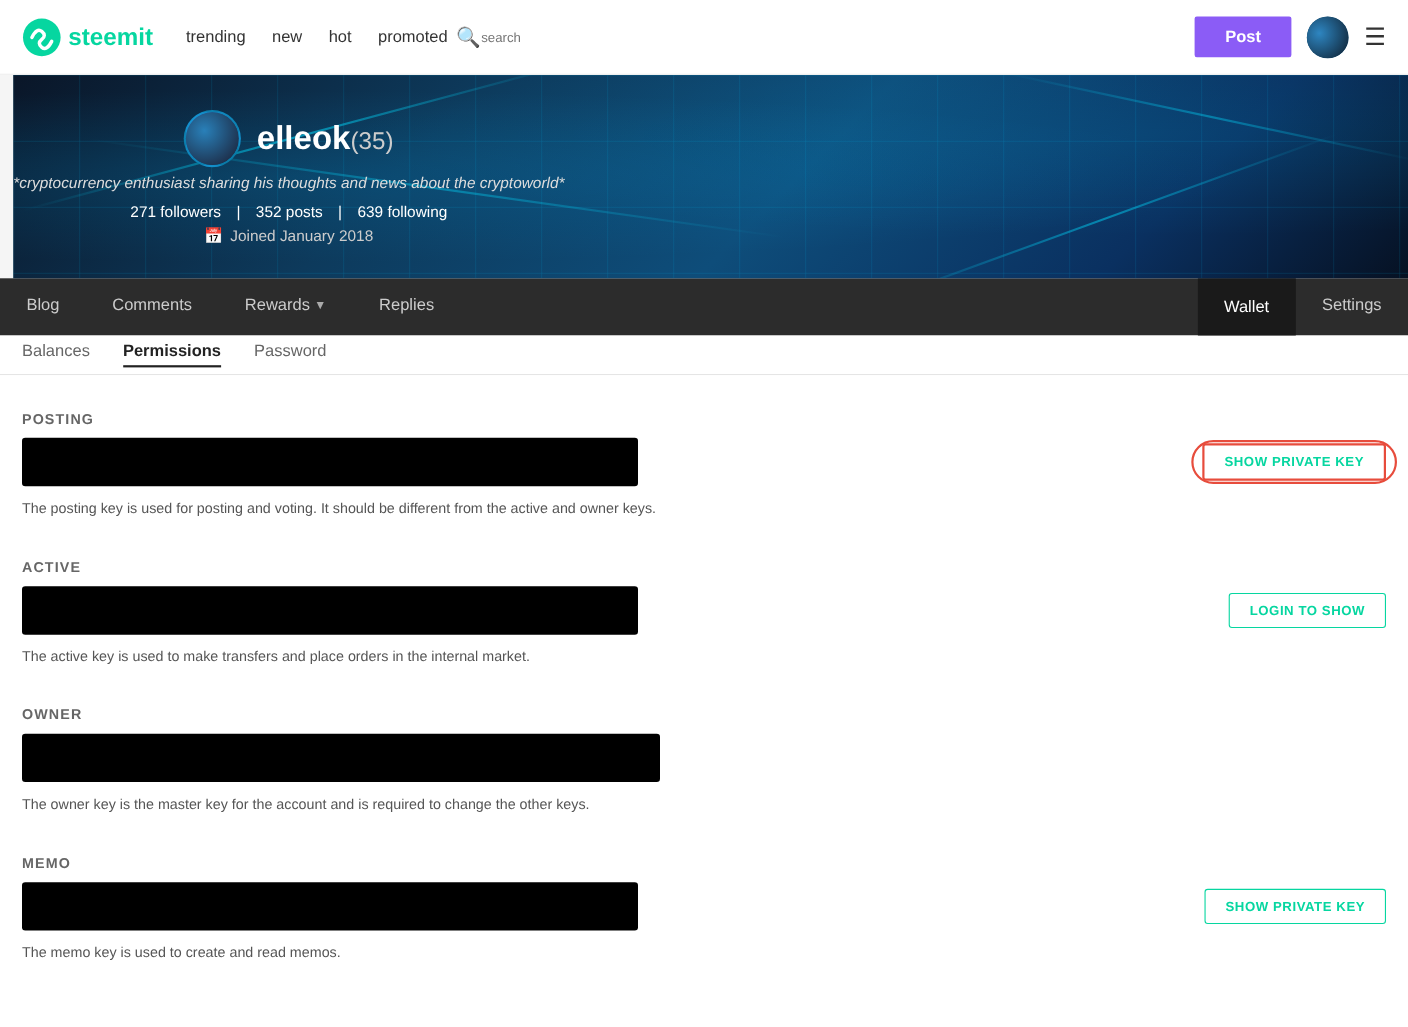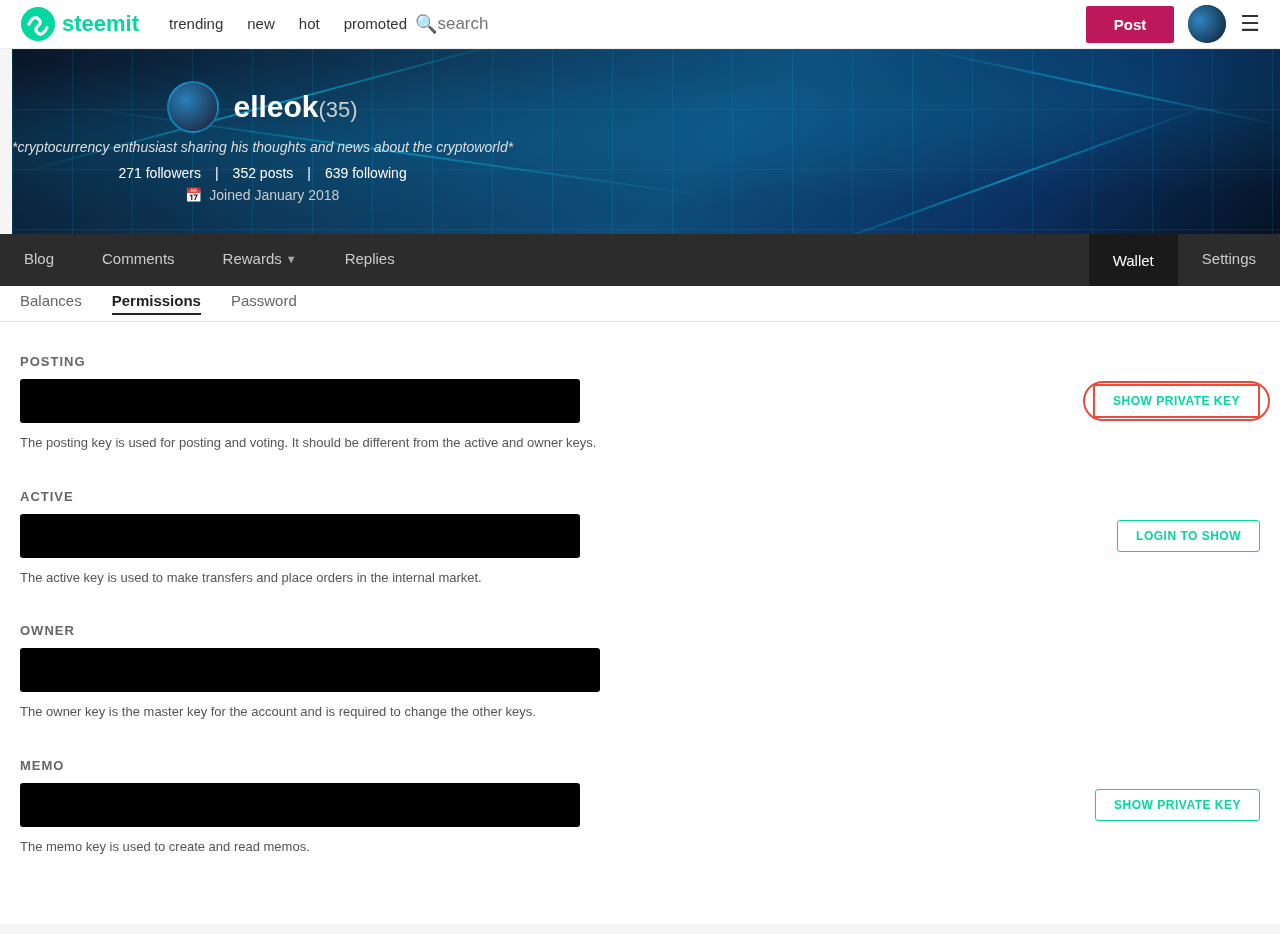--- a/index.html
+++ b/index.html
@@ -3,21 +3,21 @@
   <meta charset="utf-8">
   <style>
     * { margin: 0; padding: 0; box-sizing: border-box; }
     body { font-family: 'Helvetica Neue', Arial, sans-serif; background: #f5f5f5; color: #333; }
 
     
     .header {
       display: flex;
       align-items: center;
       background: #fff;
-      height: 49px;
+      height: 68px;
       padding: 0 20px;
       border-bottom: 1px solid #eee;
       position: relative;
       z-index: 10;
     }
     .logo-area {
       display: flex;
       align-items: center;
       gap: 6px;
       margin-right: 30px;
@@ -46,33 +46,33 @@
     }
     .search-icon-wrap {
       margin-left: 8px;
       color: #555;
       font-size: 18px;
       cursor: pointer;
     }
     .search-input {
       border: none;
       outline: none;
-      font-size: 17px;
+      font-size: 12px;
       color: #737373;
       width: 160px;
       background: transparent;
     }
     .header-right {
       display: flex;
       align-items: center;
       gap: 14px;
       margin-left: auto;
     }
     .post-button {
-      background: #be185d;
+      background: #8b5cf6;
       color: #fff;
       border: none;
       padding: 10px 28px;
       font-size: 15px;
       font-weight: 600;
       cursor: pointer;
       border-radius: 2px;
     }
     .avatar-circle {
       width: 38px;

